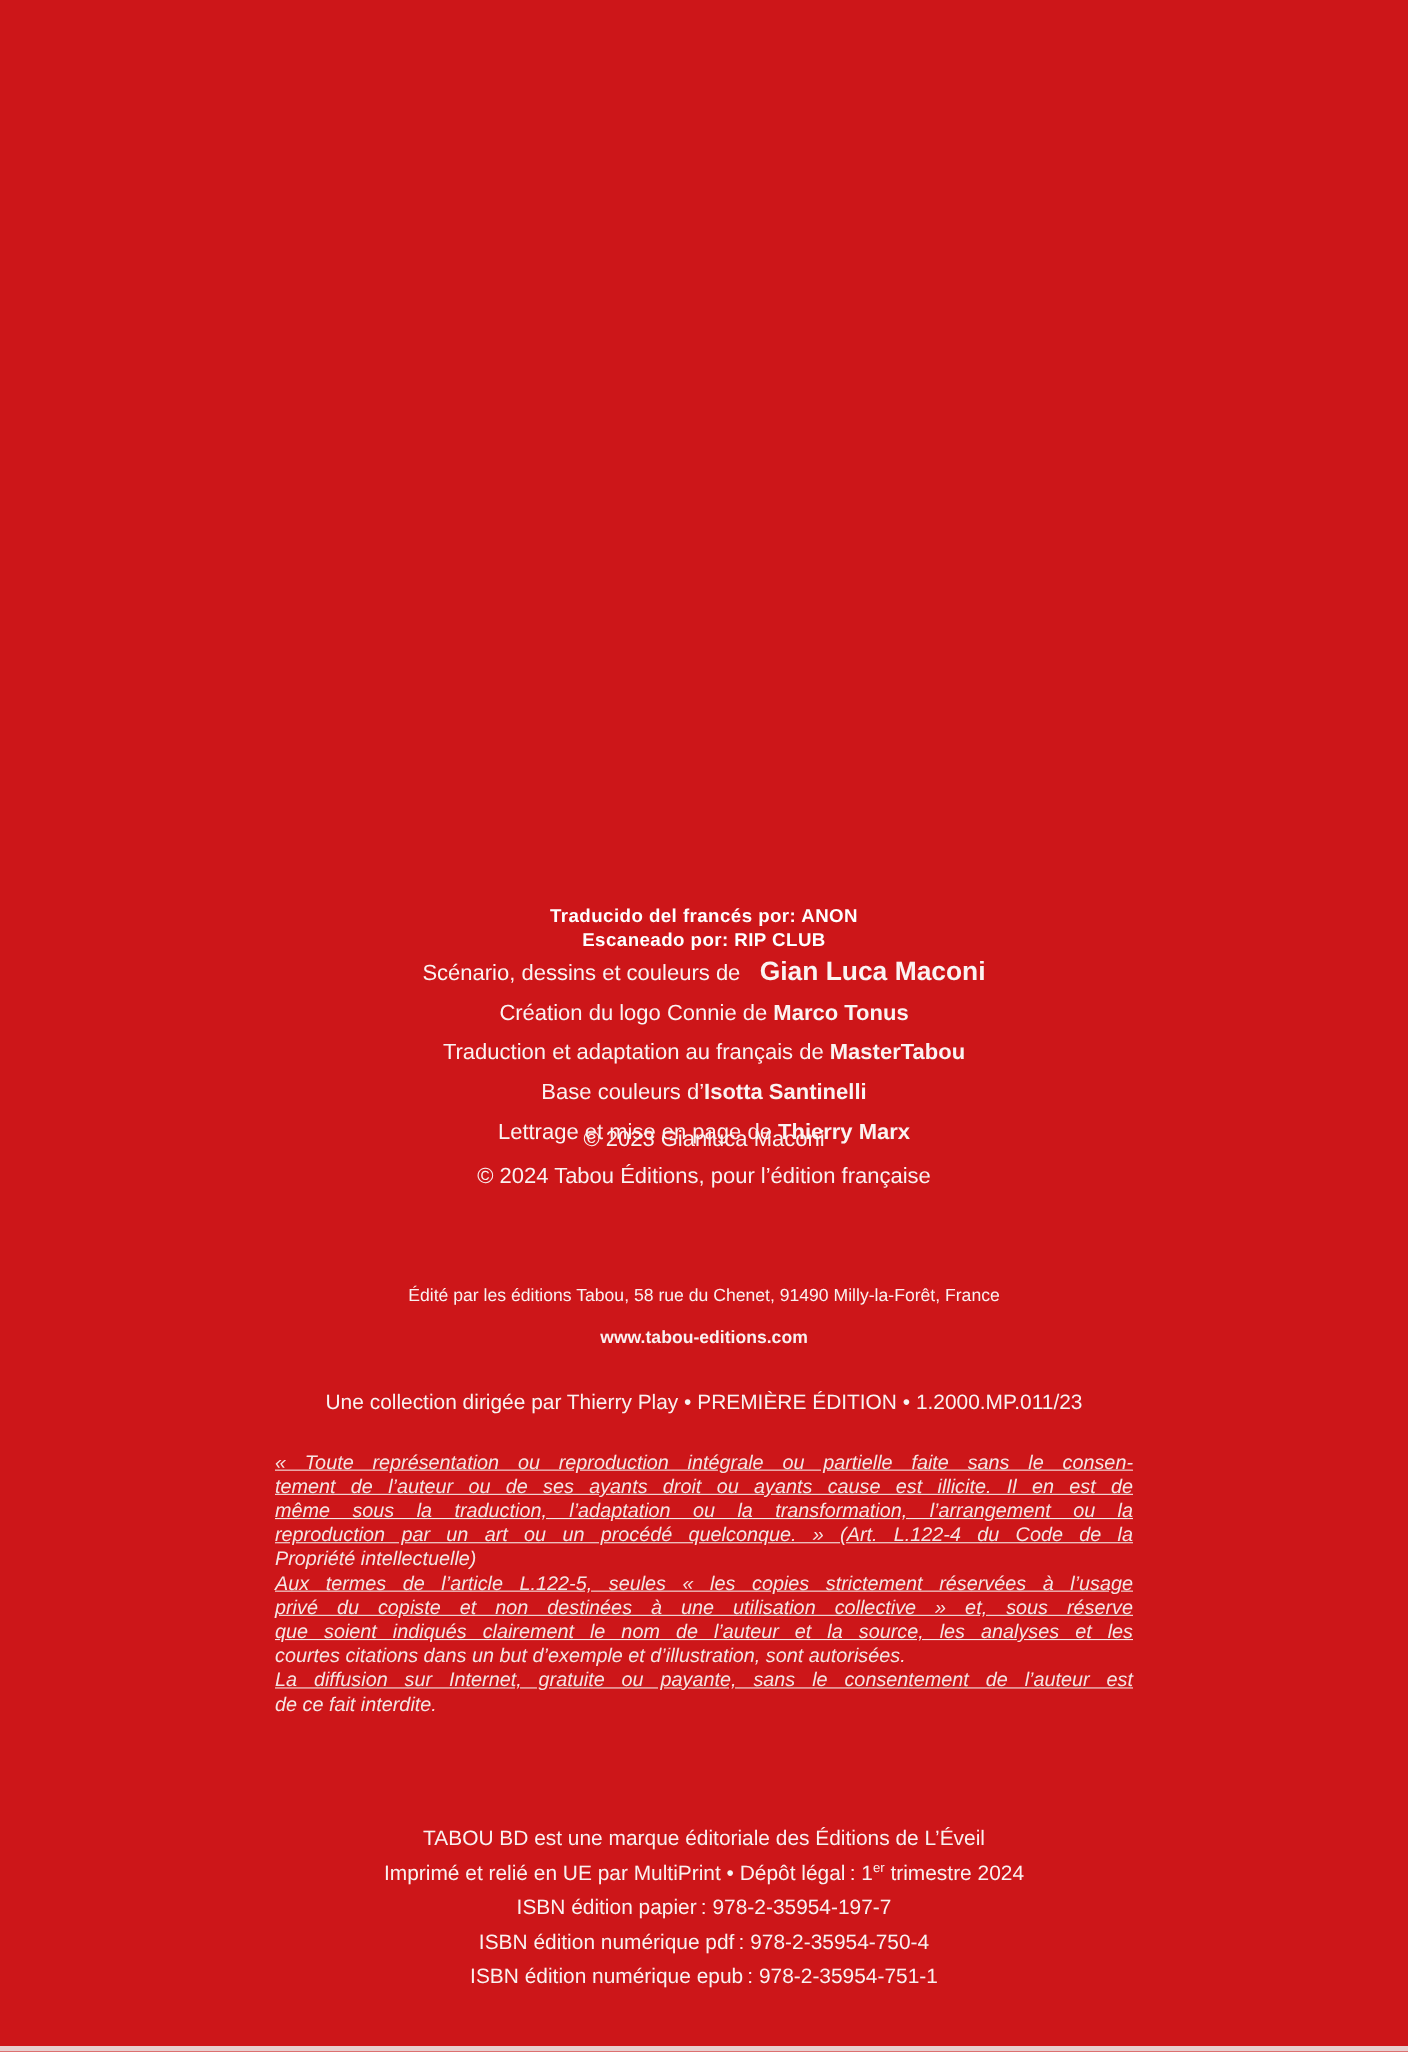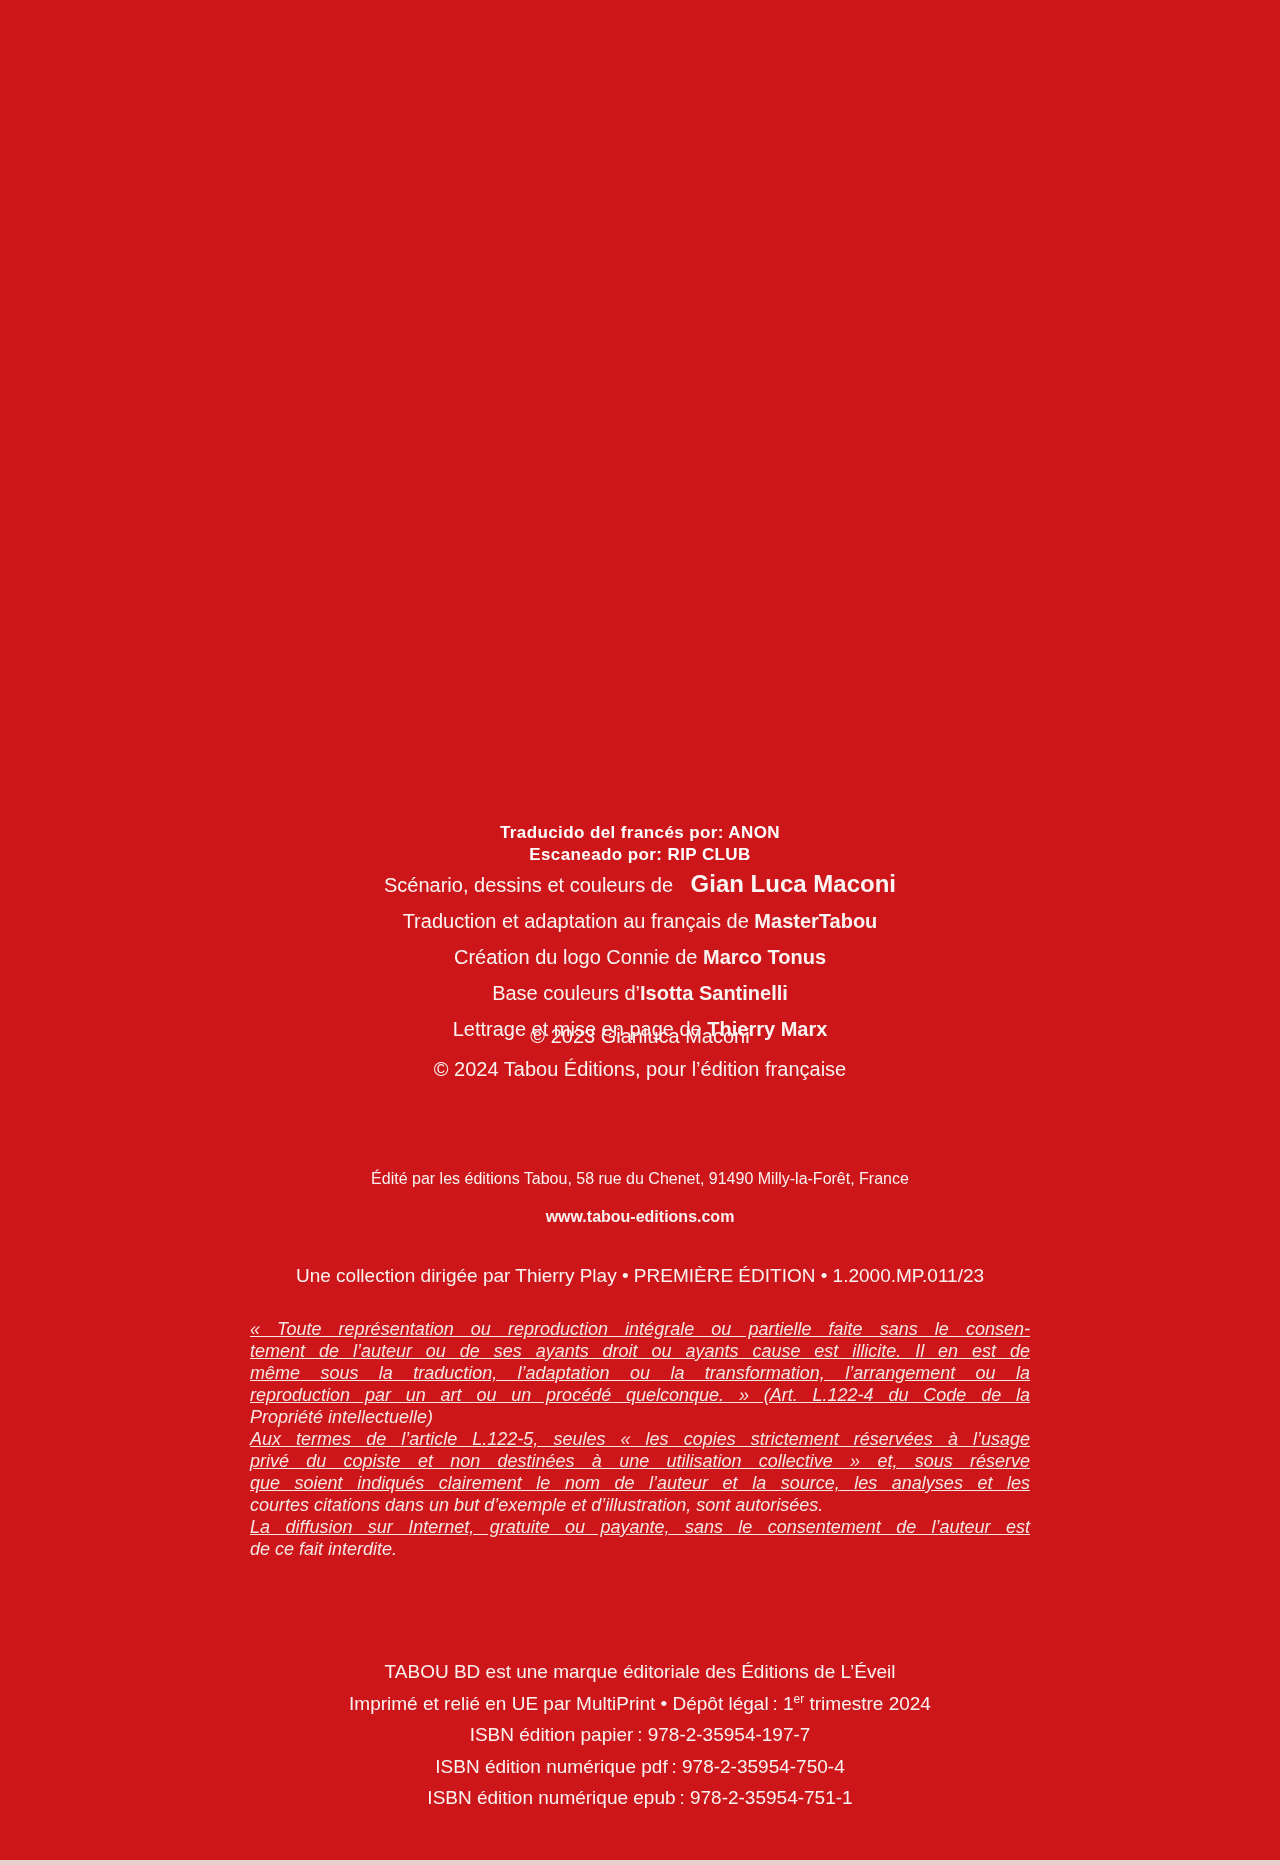--- a/index.html
+++ b/index.html
@@ -103,22 +103,22 @@
 
 <div class="page">
 
   <div class="centered scanlation">
     <div>Traducido del francés por: ANON</div>
     <div>Escaneado por: RIP CLUB</div>
   </div>
 
   <div class="centered credits">
     <div><span>Scénario, dessins et couleurs de </span><span class="credit-name-big">Gian Luca Maconi</span></div>
+    <div><span>Création du logo Connie de </span><span class="credit-name">Marco Tonus</span></div>
     <div><span>Traduction et adaptation au français de </span><span class="credit-name">MasterTabou</span></div>
-    <div><span>Création du logo Connie de </span><span class="credit-name">Marco Tonus</span></div>
     <div><span>Base couleurs d’</span><span class="credit-name">Isotta Santinelli</span></div>
     <div><span>Lettrage et mise en page de </span><span class="credit-name">Thierry Marx</span></div>
   </div>
 
   <div class="centered copyright">
     <div>© 2023 Gianluca Maconi</div>
     <div>© 2024 Tabou Éditions, pour l’édition française</div>
   </div>
 
   <div class="centered publisher">

